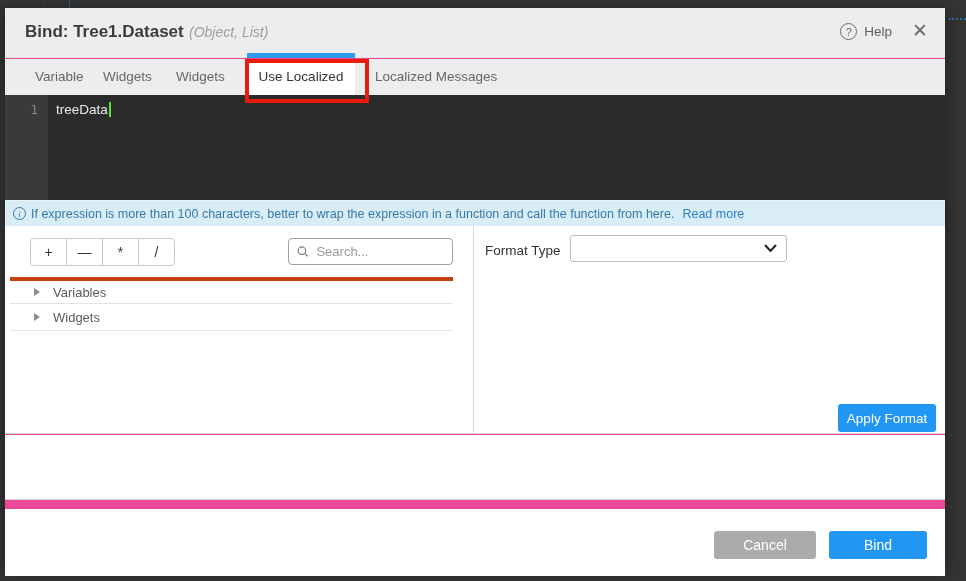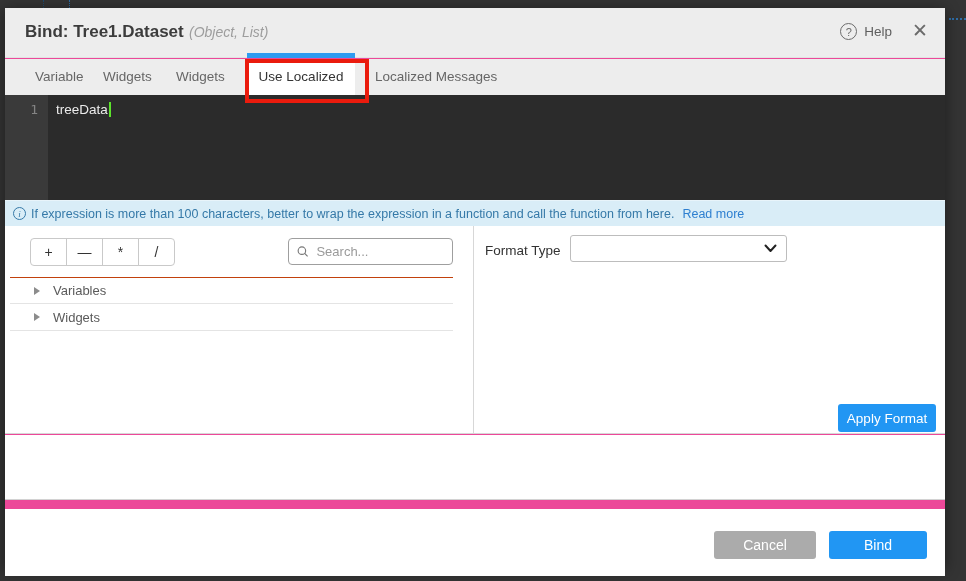--- a/index.html
+++ b/index.html
@@ -53,21 +53,21 @@
   .opbtn{width:37px;height:28px;background:#fff;border:1px solid #c9c9c9;margin-left:-1px;font-size:14px;color:#333;display:flex;align-items:center;justify-content:center;cursor:pointer;}
   .opbtn:first-child{margin-left:0;border-radius:4px 0 0 4px;}
   .opbtn:last-child{border-radius:0 4px 4px 0;}
 
   .searchbox{position:absolute;left:283px;top:12px;width:165px;height:27px;border:1px solid #9f9f9f;border-radius:4px;background:#fff;display:flex;align-items:center;padding:12px 8px;}
   .searchbox input{border:none;outline:none;width:100%;font-size:13px;color:#444;margin-left:6px;background:transparent;}
   .searchbox input::placeholder{color:#9a9a9a;}
 
   .tree{position:absolute;left:5px;top:51px;width:443px;}
   .tree-row{height:27px;display:flex;align-items:center;border-bottom:1px solid #e4e4e4;cursor:pointer;}
-  .tree-row:first-child{border-top:1px solid #c2410c;}
+  .tree-row:first-child{border-top:4px solid #c2410c;}
   .caret{width:0;height:0;border-left:6px solid #8c8c8c;border-top:4px solid transparent;border-bottom:4px solid transparent;margin:0 13px 0 24px;}
   .tree-label{font-size:13px;color:#5a5a5a;}
 
   .fmt-label{position:absolute;left:480px;top:17px;font-size:13.5px;color:#333;}
   .fmt-select{position:absolute;left:565px;top:9px;width:217px;height:27px;border:1px solid #bdbdbd;border-radius:3px;background:#fff;display:flex;align-items:center;justify-content:flex-end;padding-right:9px;cursor:pointer;}
   .apply-btn{position:absolute;left:833px;top:178px;width:98px;height:28px;background:#2196f3;border:none;border-radius:3px;color:#fff;font-size:13.5px;cursor:pointer;}
 
   
   .mid-empty{position:absolute;left:0;top:427px;width:100%;height:65px;background:#fff;border-bottom:1px solid #d2d2d2;}
   .footer{position:absolute;left:0;top:501px;width:100%;height:67px;background:#fff;}

